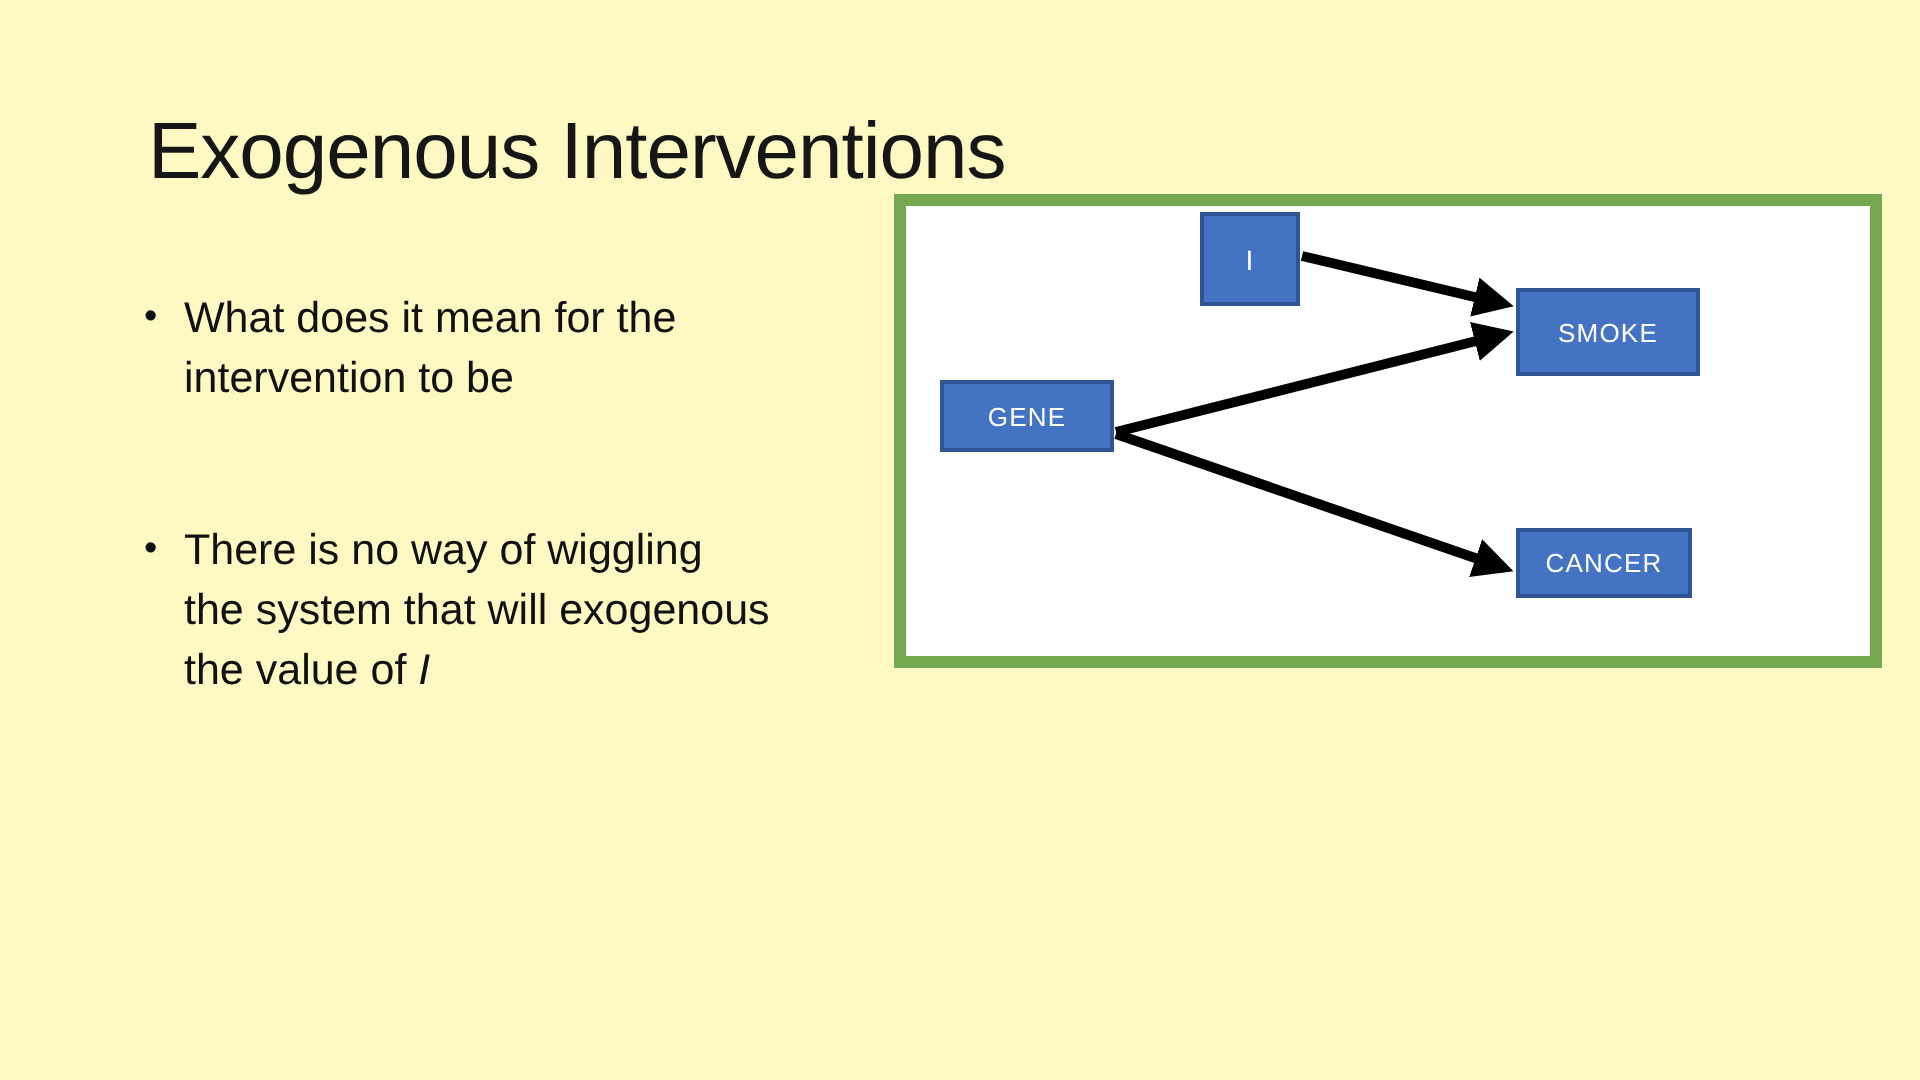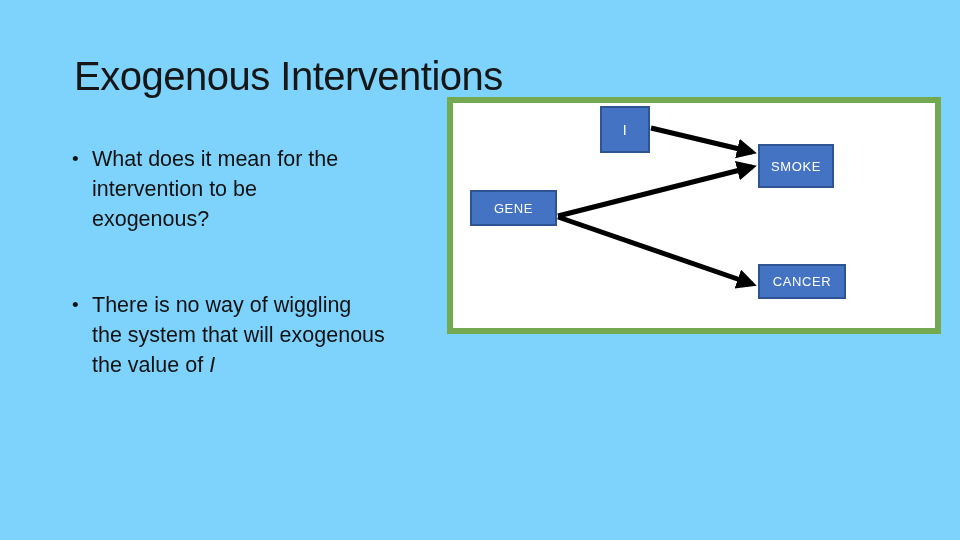--- a/index.html
+++ b/index.html
@@ -1,17 +1,17 @@
 <!DOCTYPE html>
 <html><head>
 <meta charset="utf-8">
 <style>
   html,body{margin:0;padding:0;background:#ffffff;}
   .slide{
-    position:relative;width:960px;height:540px;background:#7dd3fc;overflow:hidden;
+    position:relative;width:960px;height:540px;background:#fef9c3;overflow:hidden;
     font-family:"Liberation Sans",sans-serif;color:#111111;
   }
   .title{
     position:absolute;left:74px;top:52px;margin:0;
     font-size:40px;line-height:48px;font-weight:400;letter-spacing:-0.5px;color:#161616;
   }
   .bullets{position:absolute;left:72px;top:144px;width:372px;}
   .bullet{display:flex;align-items:flex-start;}
   .bullet + .bullet{margin-top:56px;}
   .bullet-marker{
@@ -25,39 +25,38 @@
     box-sizing:border-box;border:6px solid #74A951;background:#ffffff;
   }
   .edges-svg{position:absolute;left:0;top:0;width:960px;height:540px;pointer-events:none;}
   .node{
     position:absolute;box-sizing:border-box;
     background:#4573C4;border:2px solid #2F5493;color:#ffffff;
     display:flex;align-items:center;justify-content:center;
     font-size:13px;letter-spacing:0.6px;
   }
   .node-i{left:600px;top:106px;width:50px;height:47px;font-size:14px;}
-  .node-smoke{left:758px;top:144px;width:76px;height:44px;}
+  .node-smoke{left:758px;top:144px;width:92px;height:44px;}
   .node-gene{left:470px;top:190px;width:87px;height:36px;}
   .node-cancer{left:758px;top:264px;width:88px;height:35px;}
 </style>
 </head>
 <body>
 
 <div class="slide">
 
   <h1 class="title">Exogenous Interventions</h1>
 
   <div class="bullets">
 
     <div class="bullet">
       <span class="bullet-marker">•</span>
       <div class="bullet-text">
         <div class="bullet-line">What does it mean for the</div>
         <div class="bullet-line">intervention to be</div>
-        <div class="bullet-line">exogenous?</div>
       </div>
     </div>
 
     <div class="bullet">
       <span class="bullet-marker">•</span>
       <div class="bullet-text">
         <div class="bullet-line">There is no way of wiggling</div>
         <div class="bullet-line">the system that will exogenous</div>
         <div class="bullet-line"><span>the value of </span><span class="var-italic">I</span></div>
       </div>

